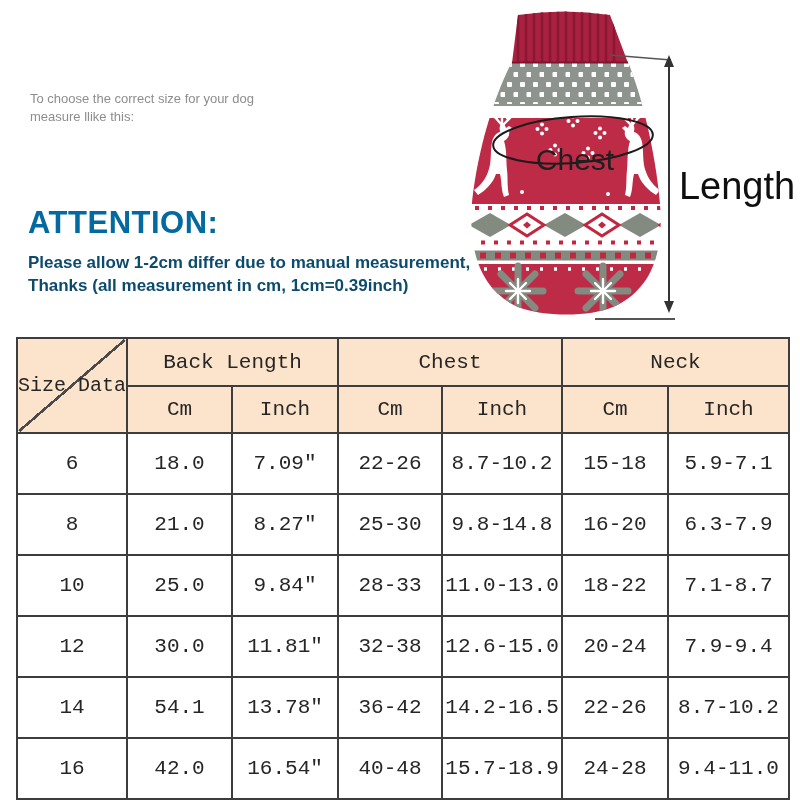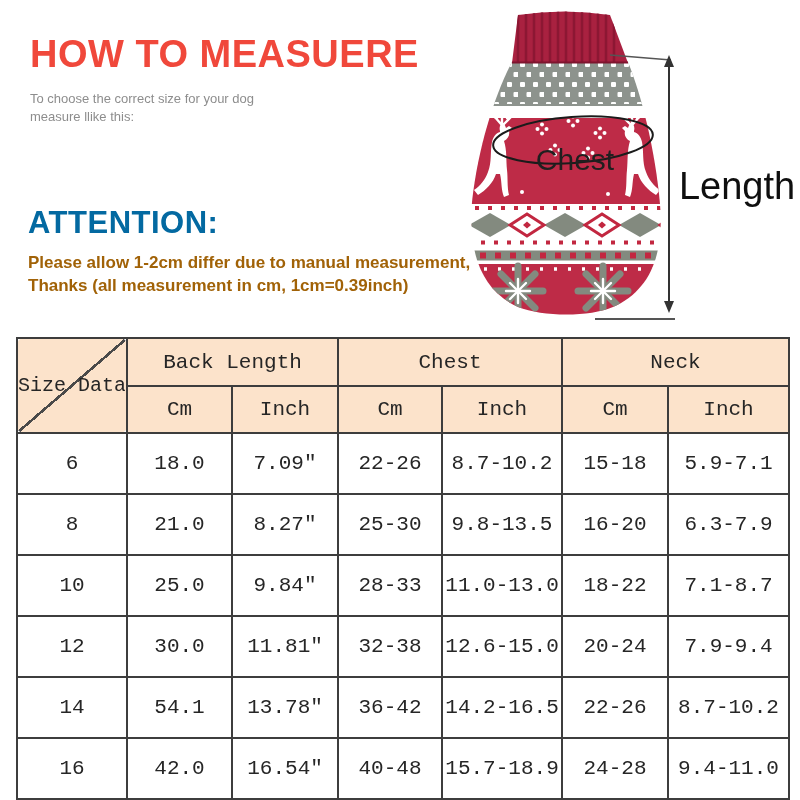--- a/index.html
+++ b/index.html
@@ -15,21 +15,21 @@
   .subtitle{
     position:absolute;left:30px;top:90px;
     font-size:13px;color:#8d8d8d;line-height:1.38;white-space:pre-line;
   }
   .attn-title{
     position:absolute;left:28px;top:205px;
     font-size:31px;font-weight:800;color:#0369a1;letter-spacing:.5px;
   }
   .attn-body{
     position:absolute;left:28px;top:252px;
-    font-size:17px;font-weight:700;color:#a16207;line-height:1.35;white-space:pre-line;
+    font-size:17px;font-weight:700;color:#0c4a6e;line-height:1.35;white-space:pre-line;
   }
   .sweater-wrap{position:absolute;left:440px;top:0;width:360px;height:340px;}
 
   table.size-table{
     position:absolute;left:16px;top:337px;
     border-collapse:collapse;table-layout:fixed;
     font-family:"Liberation Mono","DejaVu Sans Mono",monospace;
     color:#262626;
   }
   .size-table td,.size-table th{
@@ -47,21 +47,20 @@
       #4a4a4a calc(50% + 1.3px), transparent calc(50% + 1.3px));
     border-radius:7px;
   }
   svg text{font-family:"Liberation Sans",sans-serif;}
 </style>
 </head>
 <body>
 
 <div class="page">
 
-  <div class="title">HOW TO MEASUERE</div>
   <div class="subtitle">To choose the correct size for your dog
 measure llike this:</div>
   <div class="attn-title">ATTENTION:</div>
   <div class="attn-body">Please allow 1-2cm differ due to manual measurement,
 Thanks (all measurement in cm, 1cm=0.39inch)</div>
 
   <div class="sweater-wrap">
     <svg width="360" height="340" viewBox="0 0 360 340">
       <defs>
         <clipPath id="bodyClip">
@@ -216,21 +215,21 @@
         <td>22-26</td>
         <td>8.7-10.2</td>
         <td>15-18</td>
         <td>5.9-7.1</td>
       </tr>
       <tr>
         <td>8</td>
         <td>21.0</td>
         <td>8.27″</td>
         <td>25-30</td>
-        <td>9.8-13.5</td>
+        <td>9.8-14.8</td>
         <td>16-20</td>
         <td>6.3-7.9</td>
       </tr>
       <tr>
         <td>10</td>
         <td>25.0</td>
         <td>9.84″</td>
         <td>28-33</td>
         <td>11.0-13.0</td>
         <td>18-22</td>

